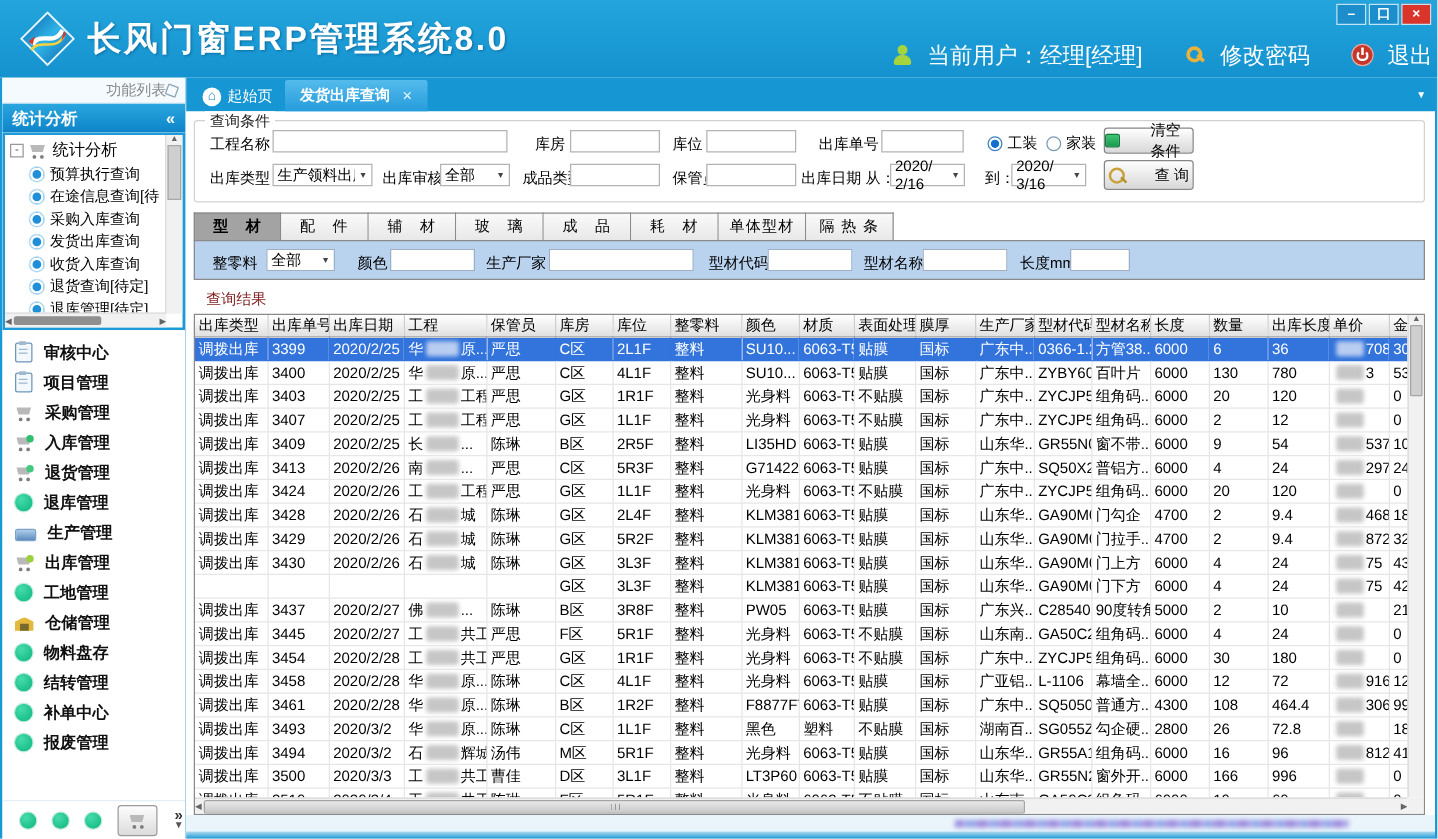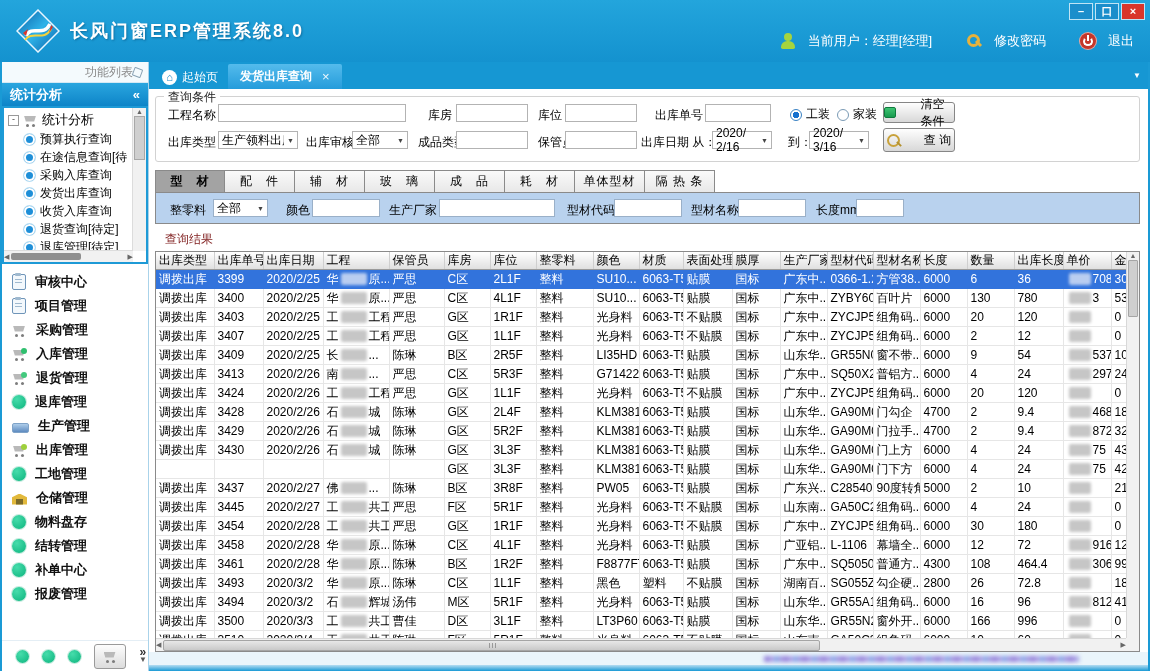--- a/index.html
+++ b/index.html
@@ -1,25 +1,25 @@
 <!DOCTYPE html>
 <html><head>
 <meta charset="utf-8">
 <style>
   html,body{margin:0;padding:0;background:#fff;}
   body{width:1150px;height:671px;overflow:hidden;font-family:"Liberation Sans","DejaVu Sans",sans-serif;font-size:12px;color:#000;}
   .app{position:relative;width:1150px;height:671px;background:#d7ecf7;display:flex;flex-direction:column;}
   
   .hdr{height:62px;background:linear-gradient(#23a5dc,#1492cf);position:relative;flex:none;display:flex;align-items:center;}
   .logo{width:44px;height:44px;margin-left:16px;flex:none;}
-  .app-title{color:#fff;font-size:18px;font-weight:bold;margin-left:10px;letter-spacing:2px;text-shadow:1px 1px 2px rgba(0,60,100,.45);}
+  .app-title{color:#fff;font-size:27px;font-weight:bold;margin-left:10px;letter-spacing:2px;text-shadow:1px 1px 2px rgba(0,60,100,.45);}
   .win-controls{position:absolute;top:3px;right:5px;display:flex;gap:2px;}
   .win-btn{width:24px;height:17px;background:#1b8ecb;border:1px solid #bfe4f5;color:#fff;font-size:11px;line-height:15px;text-align:center;font-weight:bold;box-sizing:border-box;}
   .win-btn.close{background:#d9352a;}
-  .userbar{position:absolute;top:32px;right:16px;display:flex;align-items:center;gap:12px;color:#fff;font-size:13px;}
+  .userbar{position:absolute;top:32px;right:4px;display:flex;align-items:center;gap:12px;color:#fff;font-size:18px;}
   .userbar .gap{width:10px;}
   
   .user-ic,.key-ic,.power-ic{display:inline-block;flex:none;}
   .user-ic{width:16px;height:16px;position:relative;}
   .user-ic::before{content:"";position:absolute;left:4px;top:0;width:8px;height:8px;border-radius:50%;background:#a6d43e;}
   .user-ic::after{content:"";position:absolute;left:1px;top:8px;width:14px;height:8px;border-radius:7px 7px 2px 2px;background:#a6d43e;}
   .key-ic{width:16px;height:16px;position:relative;}
   .key-ic::before{content:"";position:absolute;left:1px;top:1px;width:7px;height:7px;border:3px solid #e8b23c;border-radius:50%;}
   .key-ic::after{content:"";position:absolute;left:9px;top:9px;width:7px;height:3px;background:#e8b23c;transform:rotate(45deg);}
   .power-ic{width:16px;height:16px;border-radius:50%;background:#c4372b;position:relative;box-shadow:0 0 0 1px #e8a69f;}

